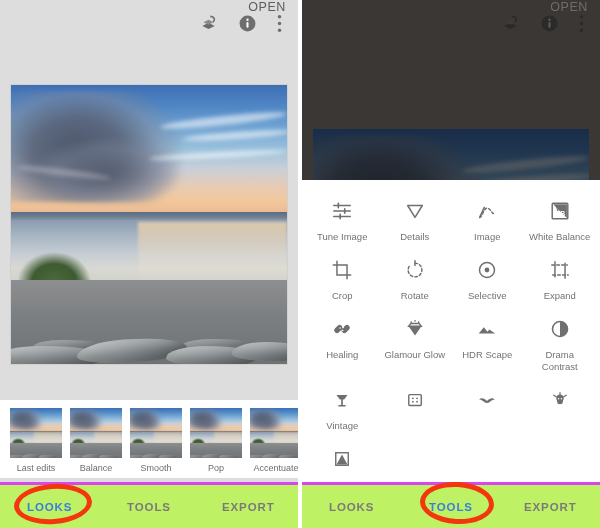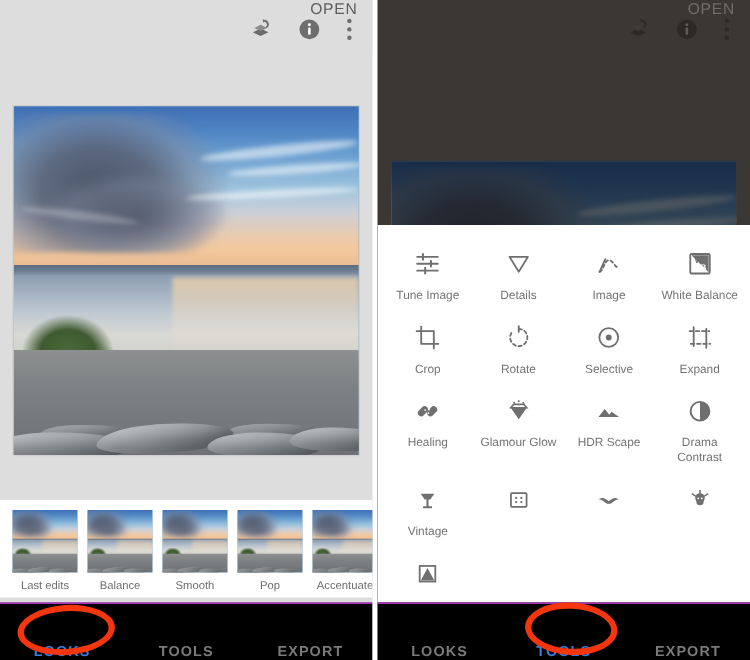--- a/index.html
+++ b/index.html
@@ -133,23 +133,23 @@
   }
   .thumb .photo { transform: none; }
   .thumb-label {
     margin-top: 5px; font-size: 9px; color: #6d6d6d;
     text-align: center; white-space: nowrap; line-height: 11px;
   }
 
   
   .bottom-nav {
     position: absolute; left: 0; right: 0; bottom: 0;
-    height: 46px; background: #000000;
-    display: flex; align-items: flex-end;
-    border-top: 1px solid #d946ef;
+    height: 46px; background: #bef264;
+    display: flex; align-items: center;
+    border-top: 3px solid #d946ef;
   }
   .nav-item {
     flex: 1; text-align: center;
     font-size: 11.5px; letter-spacing: .9px; font-weight: 700;
     color: #7a7a7a; position: relative; cursor: pointer;
   }
   .nav-item.active { color: #3b7ddd; }
 
   
   .gap { width: 4px; height: 528px; background: #ffffff; }

